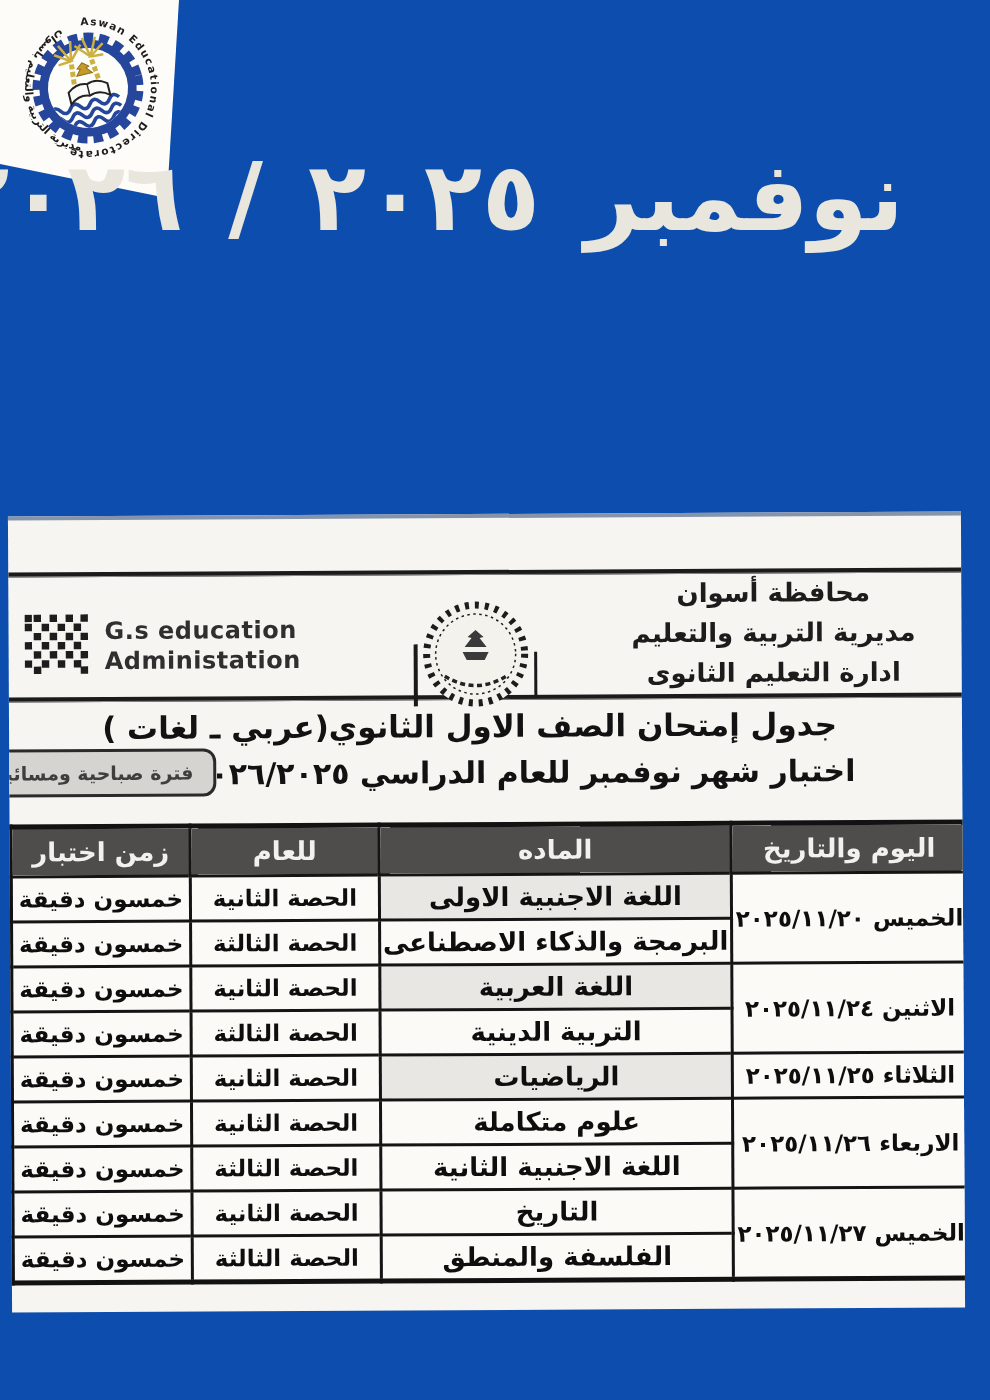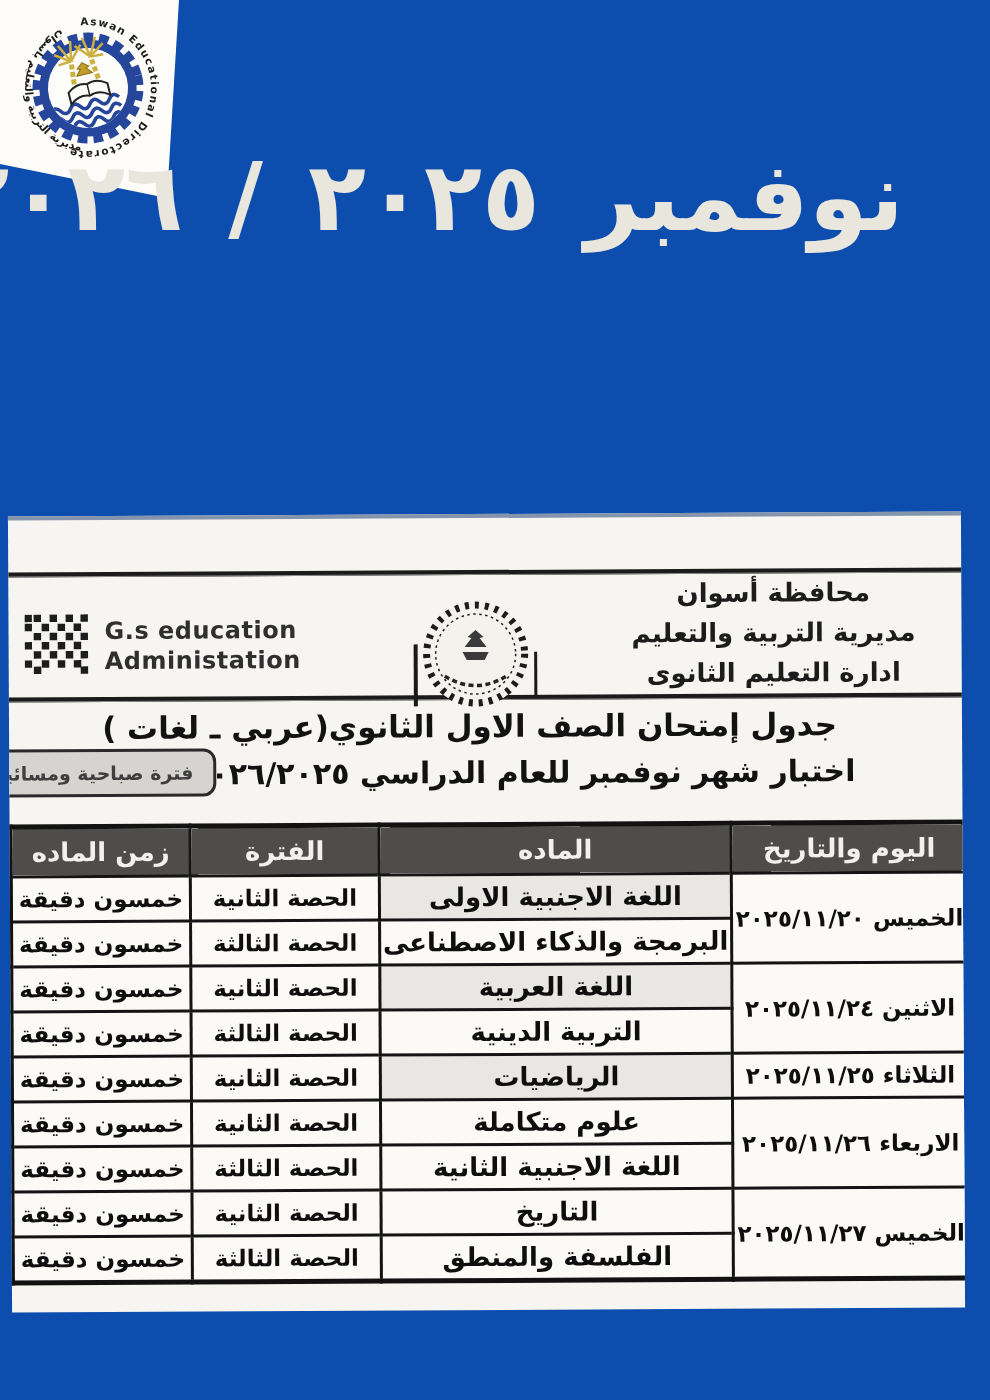--- a/index.html
+++ b/index.html
@@ -186,22 +186,22 @@
       <colgroup>
         <col style="width:237px">
           <col style="width:352px">
         <col style="width:189px">
           <col style="width:180px">
       </colgroup>
       <thead>
         <tr>
           <th>اليوم والتاريخ</th>
           <th>الماده</th>
-          <th>الفترة</th>
-          <th>زمن الماده</th>
+          <th>للعام</th>
+          <th>زمن اختبار</th>
         </tr>
       </thead>
       <tbody>
         <tr>
           <td class="day" rowspan="2">الخميس ٢٠٢٥/١١/٢٠</td>
           <td class="subject shaded">اللغة الاجنبية الاولى</td>
           <td class="period">الحصة الثانية</td>
           <td class="duration">خمسون دقيقة</td>
         </tr>
         <tr>

